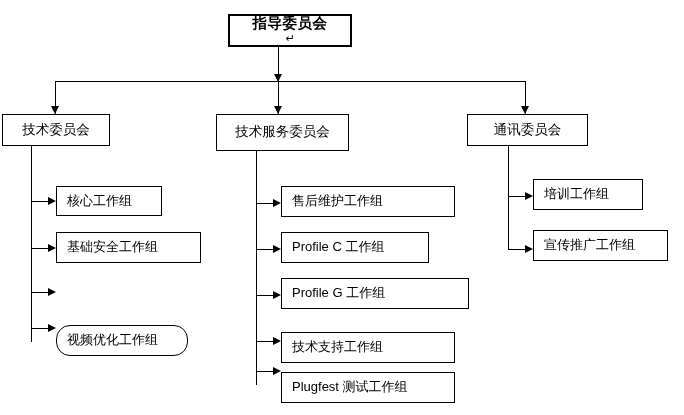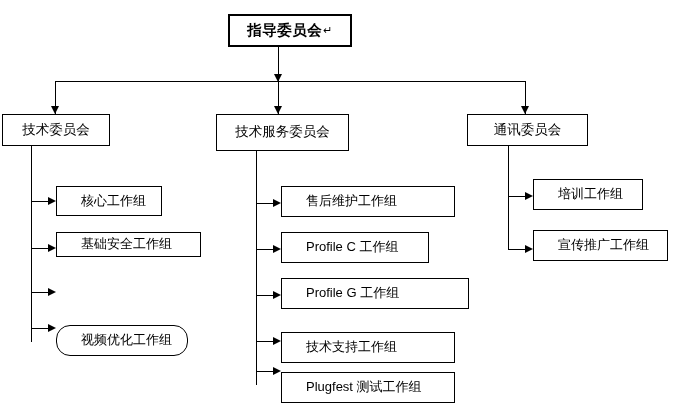--- a/index.html
+++ b/index.html
@@ -28,28 +28,29 @@
     align-items: center;
     color: #000000;
     font-size: 13px;
     line-height: 1.1;
     white-space: nowrap;
   }
   .node.center {
     justify-content: center;
   }
   .node.lead {
-    padding-left: 24px;
+    padding-left: 10px;
     justify-content: flex-start;
   }
   .node.root {
     border: 2px solid #000000;
     font-weight: bold;
     font-size: 14.5px;
     letter-spacing: 0.5px;
+    flex-direction: column;
   }
   .node.level2 {
     font-size: 13.5px;
   }
   .pilcrow {
     font-weight: normal;
     font-size: 11px;
     padding-left: 1px;
   }
   .tailmark {
@@ -125,21 +126,21 @@
   <div class="vline" style="left:31px; top:146px; height:196px;"></div>
 
   <div class="hline" style="left:31px; top:201px; width:20px;"></div>
   <div class="arrow-right" style="left:48px; top:197px;"></div>
   <div class="node lead" style="left:56px; top:186px; width:106px; height:30px;">
     <span>核心工作组</span>
   </div>
 
   <div class="hline" style="left:31px; top:248px; width:20px;"></div>
   <div class="arrow-right" style="left:48px; top:244px;"></div>
-  <div class="node lead" style="left:56px; top:232px; width:145px; height:25px;">
+  <div class="node lead" style="left:56px; top:232px; width:145px; height:31px;">
     <span>基础安全工作组</span>
   </div>
 
   <div class="hline" style="left:31px; top:292px; width:20px;"></div>
   <div class="arrow-right" style="left:48px; top:288px;"></div>
 
   <div class="hline" style="left:31px; top:328px; width:20px;"></div>
   <div class="arrow-right" style="left:48px; top:324px;"></div>
   <div class="node lead" style="left:56px; top:325px; width:132px; height:31px;border-radius:14px;">
     <span>视频优化工作组</span>

